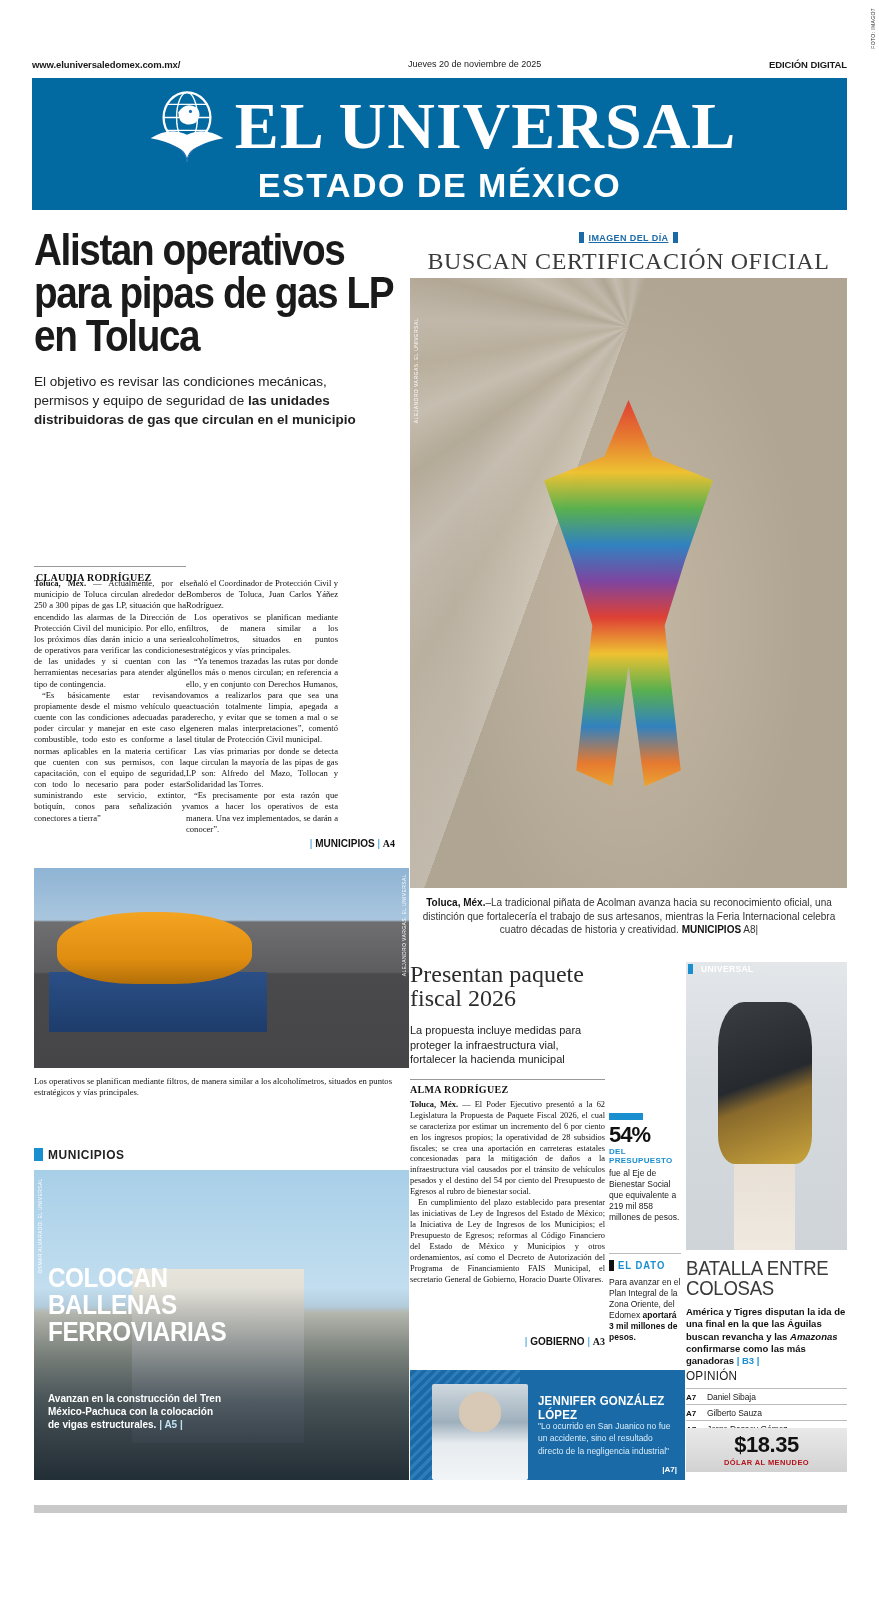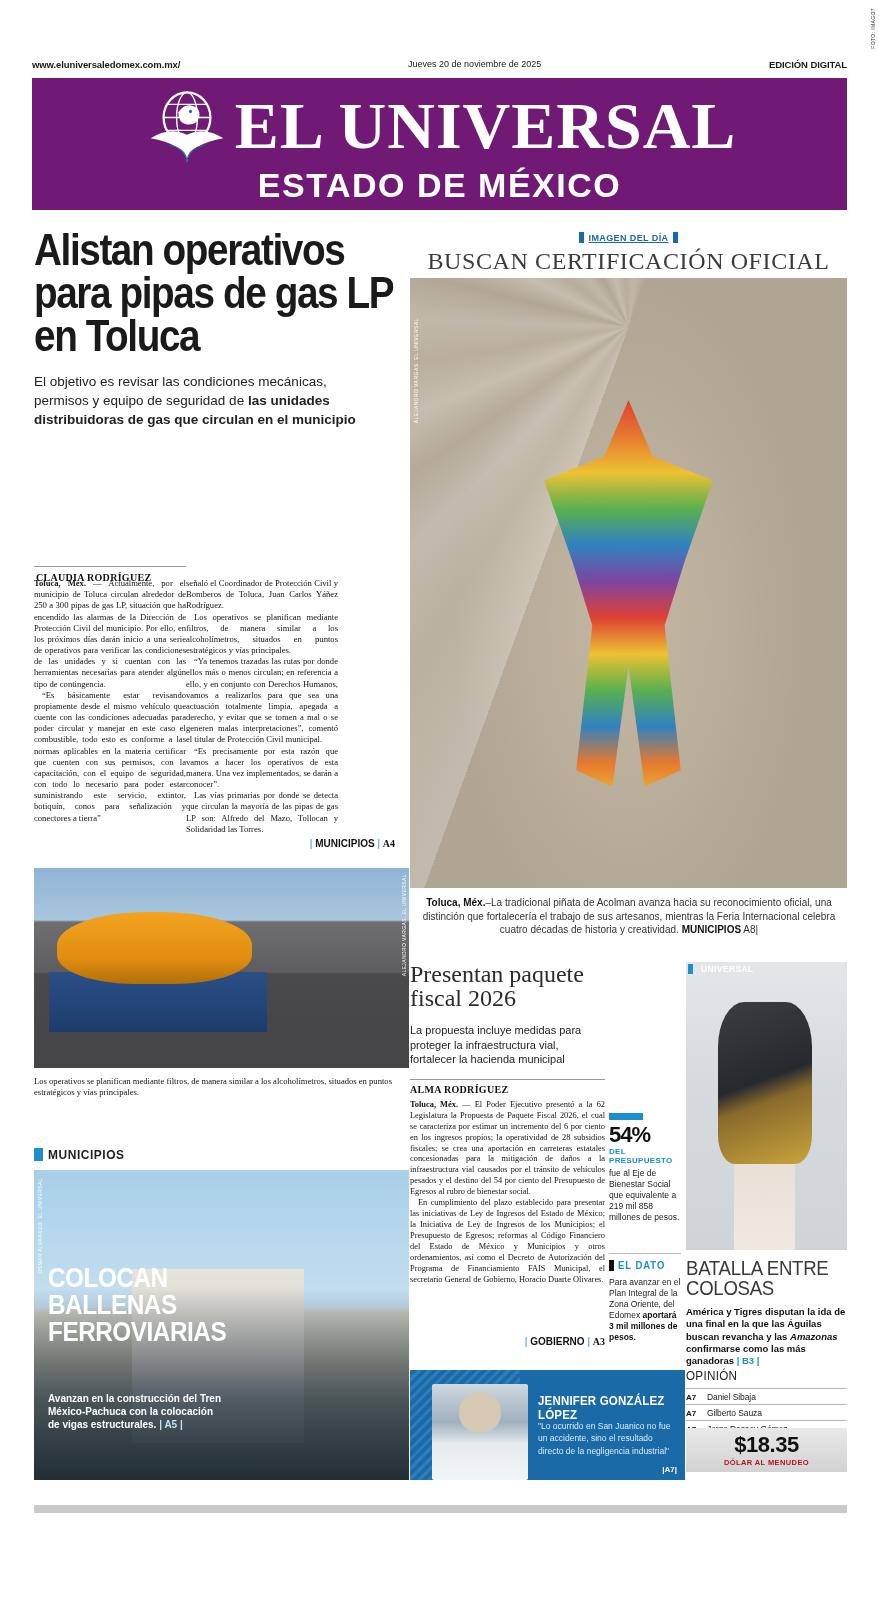--- a/index.html
+++ b/index.html
@@ -16,21 +16,21 @@
     position:absolute; left:32px; top:56px; width:815px; height:16px;
     display:flex; align-items:center; justify-content:space-between;
   }
   .topbar .url { font-size:9.5px; font-weight:700; color:#1a1a1a; letter-spacing:-0.1px; }
   .topbar .date { font-size:9px; color:#1a1a1a; }
   .topbar .edition { font-size:9.5px; font-weight:700; color:#1a1a1a; letter-spacing:-0.1px; }
 
   
   .masthead {
     position:absolute; left:32px; top:78px; width:815px; height:132px;
-    background:#701a75;
+    background:#0369a1;
     display:flex; flex-direction:column; align-items:center; justify-content:center;
   }
   .masthead .row { display:flex; align-items:center; justify-content:center; width:100%; }
   .logo-eagle { width:88px; height:78px; flex:0 0 auto; margin-right:4px; margin-top:2px;}
   .mast-title {
     font-family:"Liberation Serif", serif;
     font-size:66px; font-weight:700; color:#fff;
     letter-spacing:1px; line-height:0.95;
     text-align:center;
   }
@@ -392,22 +392,22 @@
       <div class="serif-body">
         <p class="first"><b>Toluca, Méx.</b><span> — Actualmente, por el municipio de Toluca circulan alrededor de 250 a 300 pipas de gas LP, situación que ha encendido las alarmas de la Dirección de Protección Civil del municipio. Por ello, en los próximos días darán inicio a una serie de operativos para verificar las condiciones de las unidades y si cuentan con las herramientas necesarias para atender algún tipo de contingencia.</span></p>
         <p>“Es básicamente estar revisando propiamente desde el mismo vehículo que cuente con las condiciones adecuadas para poder circular y manejar en este caso el combustible, todo esto es conforme a las normas aplicables en la materia certificar que cuenten con sus permisos, con la capacitación, con el equipo de seguridad, con todo lo necesario para poder estar suministrando este servicio, extintor, botiquín, conos para señalización y conectores a tierra”</p>
       </div>
     </div>
     <div class="col">
       <div class="serif-body">
         <p class="first">señaló el Coordinador de Protección Civil y Bomberos de Toluca, Juan Carlos Yáñez Rodríguez.</p>
         <p>Los operativos se planifican mediante filtros, de manera similar a los alcoholímetros, situados en puntos estratégicos y vías principales.</p>
         <p>“Ya tenemos trazadas las rutas por donde ellos más o menos circulan; en referencia a ello, y en conjunto con Derechos Humanos, vamos a realizarlos para que sea una actuación totalmente limpia, apegada a derecho, y evitar que se tomen a mal o se generen malas interpretaciones”, comentó el titular de Protección Civil municipal.</p>
+        <p>Las vías primarias por donde se detecta que circulan la mayoría de las pipas de gas LP son: Alfredo del Mazo, Tollocan y Solidaridad las Torres.</p>
         <p>“Es precisamente por esta razón que vamos a hacer los operativos de esta manera. Una vez implementados, se darán a conocer”.</p>
-        <p>Las vías primarias por donde se detecta que circulan la mayoría de las pipas de gas LP son: Alfredo del Mazo, Tollocan y Solidaridad las Torres.</p>
       </div>
     </div>
   </div>
 
 
   <div class="sect-ref">
     <span class="bar">| </span><span>MUNICIPIOS</span><span class="bar"> | </span><span class="pg">A4</span>
   </div>
 
   <div class="pipa-photo">

